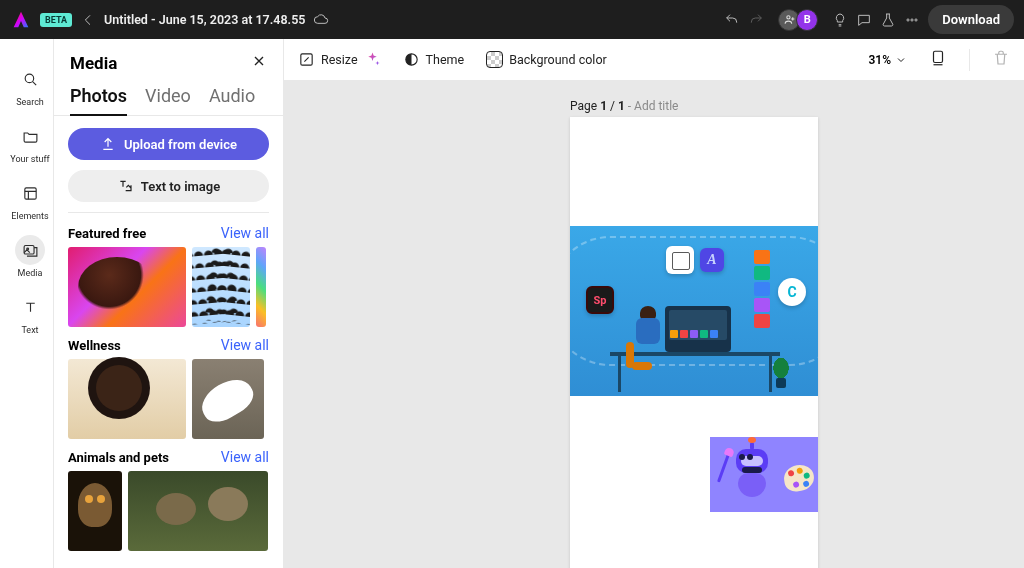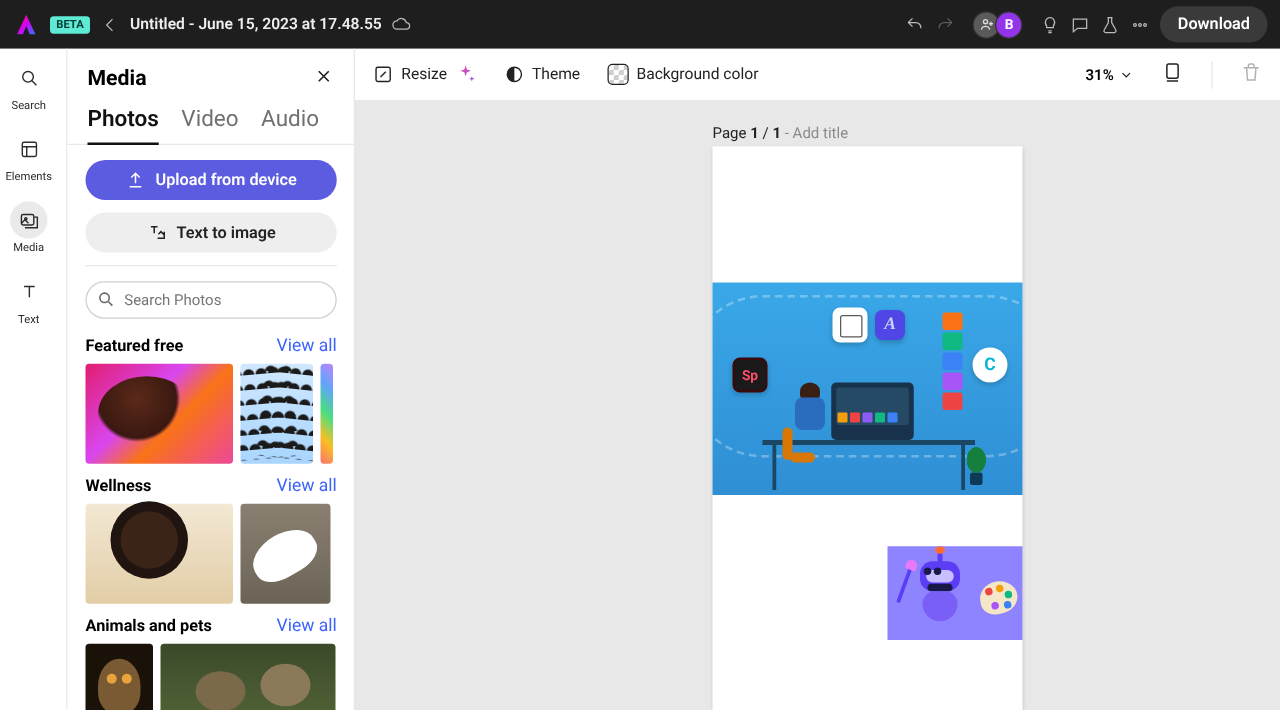--- a/index.html
+++ b/index.html
@@ -25,21 +25,21 @@
   .topbar .spacer{flex:1;}
   .invite-avatars{display:flex;align-items:center;}
   .invite-btn{width:22px;height:22px;border-radius:50%;background:#5a5a5a;display:flex;align-items:center;justify-content:center;margin-right:-4px;border:1px solid #333;}
   .avatar-b{width:22px;height:22px;border-radius:50%;background:#9333ea;color:#fff;font-size:11px;font-weight:700;display:flex;align-items:center;justify-content:center;border:1px solid #333;}
   .download-btn{background:#3a3a3a;color:#fff;font-size:13px;font-weight:600;padding:7px 14px;border-radius:18px;cursor:pointer;}
 
   
   .columns{display:flex;height:calc(568px - 39px);}
 
   
-  .rail{width:54px;background:var(--side-bg);border-right:1px solid var(--border);display:flex;flex-direction:column;align-items:flex-start;padding-top:4px;gap:6px;}
+  .rail{width:54px;background:var(--side-bg);border-right:1px solid var(--border);display:flex;flex-direction:column;align-items:flex-end;padding-top:21px;gap:6px;}
   .rail-item{width:46px;display:flex;flex-direction:column;align-items:center;gap:3px;padding:4px 0;border-radius:6px;cursor:pointer;}
   .rail-item.active .rail-ico{background:#eaeaea;}
   .rail-ico{width:30px;height:30px;border-radius:50%;display:flex;align-items:center;justify-content:center;color:#2c2c2c;}
   .rail-ico svg{width:17px;height:17px;stroke:currentColor;fill:none;stroke-width:1.6;}
   .rail-lbl{font-size:9px;color:#2c2c2c;}
 
   
   .panel{width:230px;background:var(--panel-bg);border-right:1px solid var(--border);display:flex;flex-direction:column;overflow:hidden;position:relative;}
   .scroll-gutter{position:absolute;right:-6px;top:0;width:6px;height:120px;background:#c7c7c7;border-radius:3px;}
   .panel-head{display:flex;align-items:center;justify-content:space-between;padding:14px 16px 6px;}
@@ -236,20 +236,28 @@
           <svg viewBox="0 0 24 24">
             <circle cx="10.5" cy="10.5" r="6"></circle>
             <path d="M20 20l-5-5"></path>
           </svg>
         </span>
       <span class="rail-lbl">Search</span>
     </div>
     <div class="rail-item">
       <span class="rail-ico">
           <svg viewBox="0 0 24 24">
+            <path d="M3 7h5l2 2h11v9a2 2 0 01-2 2H5a2 2 0 01-2-2V7z"></path>
+          </svg>
+        </span>
+      <span class="rail-lbl">Your stuff</span>
+    </div>
+    <div class="rail-item">
+      <span class="rail-ico">
+          <svg viewBox="0 0 24 24">
             <rect x="4" y="4" width="16" height="16" rx="2"></rect>
             <path d="M4 9h16M9 9v11"></path>
           </svg>
         </span>
       <span class="rail-lbl">Elements</span>
     </div>
     <div class="rail-item active">
       <span class="rail-ico">
           <svg viewBox="0 0 24 24">
             <rect x="3" y="5" width="14" height="12" rx="2"></rect>
@@ -292,27 +300,20 @@
           </svg>
         <span>Upload from device</span>
       </div>
       <div class="big-btn secondary">
         <svg viewBox="0 0 24 24">
             <path d="M5 5h8M9 5v8M14 14l3-3 4 4M13 19h8v-8"></path>
           </svg>
         <span>Text to image</span>
       </div>
       <div class="divider"></div>
-      <div class="search-wrap">
-        <span class="sico"><svg viewBox="0 0 24 24">
-              <circle cx="10" cy="10" r="6"></circle>
-              <path d="M20 20l-5-5"></path>
-            </svg></span>
-        <input type="text" placeholder="Search Photos" style="">
-      </div>
 
       <div class="section-head">
         <div class="section-title">Featured free</div>
         <div class="viewall">View all</div>
       </div>
       <div class="thumbs">
         <div class="thumb ph-featured-1"></div>
         <div class="thumb ph-featured-2"></div>
         <div class="thumb ph-featured-3"></div>
       </div>

